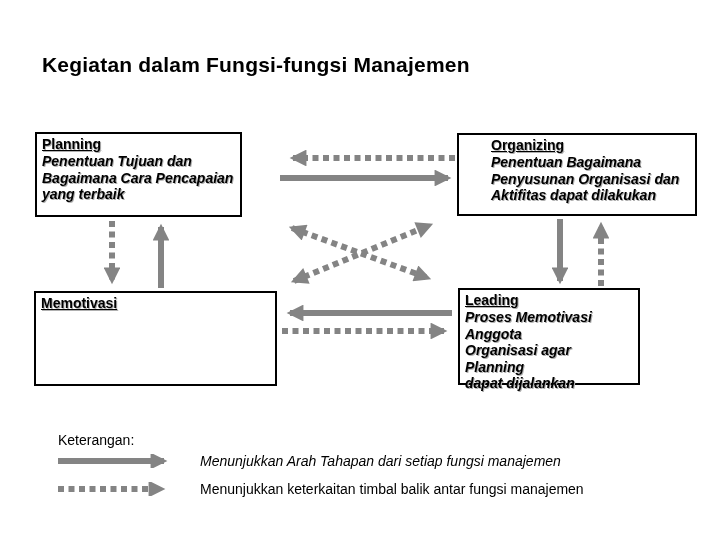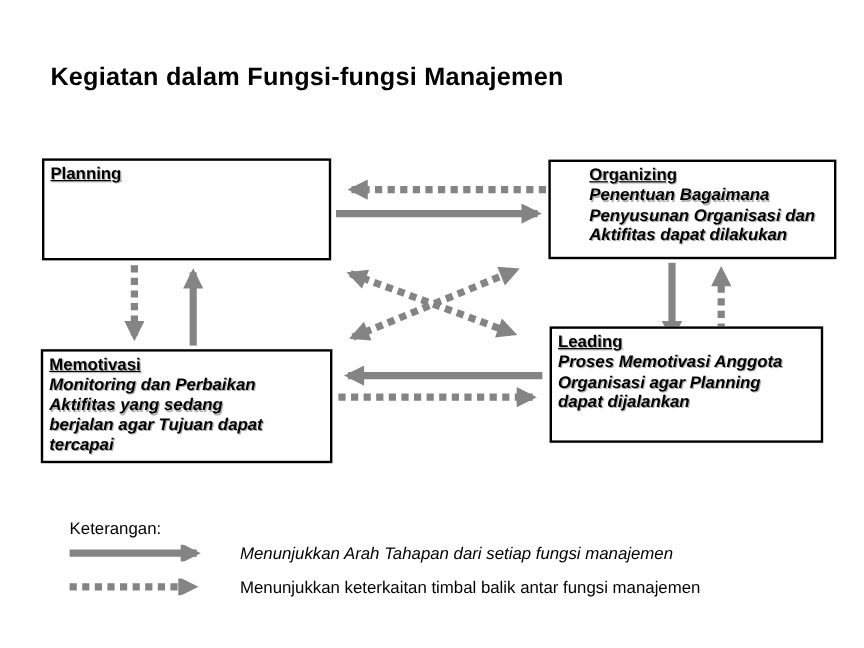--- a/index.html
+++ b/index.html
@@ -21,24 +21,24 @@
   }
   .fbox-title {
     font-size:14px; font-weight:bold; text-decoration:underline;
     line-height:17px; text-shadow:1px 1px 0 var(--shadow);
   }
   .fbox-body {
     font-size:14px; font-weight:bold; font-style:italic;
     line-height:16.5px; white-space:pre-line;
     text-shadow:1px 1px 0 var(--shadow);
   }
-  .box-planning    { left:35px;  top:132px; width:241px; height:85px; }
+  .box-planning    { left:35px;  top:132px; width:207px; height:85px; }
   .box-organizing  { left:457px; top:133px; width:240px; height:83px;padding-left:32px; }
   .box-controlling { left:34px;  top:291px; width:243px; height:95px; }
-  .box-leading     { left:458px; top:272px; width:228px; height:97px; }
+  .box-leading     { left:458px; top:288px; width:182px; height:97px; }
 
   svg.arrows { position:absolute; left:0; top:0; pointer-events:none; }
   line.solid  { stroke:var(--arrow-color); stroke-width:6; }
   line.dashed { stroke:var(--arrow-color); stroke-width:6; stroke-dasharray:6 4.5; }
   marker path { fill:var(--arrow-color); }
 
   .legend-heading {
     position:absolute; left:58px; top:432px;
     font-size:14px; color:#000;
   }
@@ -78,35 +78,34 @@
 
     <line class="solid" x1="452" y1="313" x2="290" y2="313" marker-end="url(#ah)"></line>
     <line class="dashed" x1="282" y1="331" x2="444" y2="331" marker-end="url(#ah)"></line>
 
     <line class="dashed" x1="292" y1="228" x2="428" y2="278" marker-start="url(#ah)" marker-end="url(#ah)"></line>
     <line class="dashed" x1="294" y1="281" x2="430" y2="225" marker-start="url(#ah)" marker-end="url(#ah)"></line>
   </svg>
 
   <div class="fbox box-planning">
     <div class="fbox-title">Planning</div>
+    <div class="fbox-body">Penentuan Tujuan dan
+Bagaimana Cara Pencapaian
+yang terbaik</div>
   </div>
 
   <div class="fbox box-organizing">
     <div class="fbox-title">Organizing</div>
     <div class="fbox-body">Penentuan Bagaimana
 Penyusunan Organisasi dan
 Aktifitas dapat dilakukan</div>
   </div>
 
   <div class="fbox box-controlling">
     <div class="fbox-title">Memotivasi</div>
-    <div class="fbox-body">Monitoring dan Perbaikan
-Aktifitas yang sedang
-berjalan agar Tujuan dapat
-tercapai</div>
   </div>
 
   <div class="fbox box-leading">
     <div class="fbox-title">Leading</div>
     <div class="fbox-body">Proses Memotivasi Anggota
 Organisasi agar Planning
 dapat dijalankan</div>
   </div>
 
   <div class="legend-heading">Keterangan:</div>

